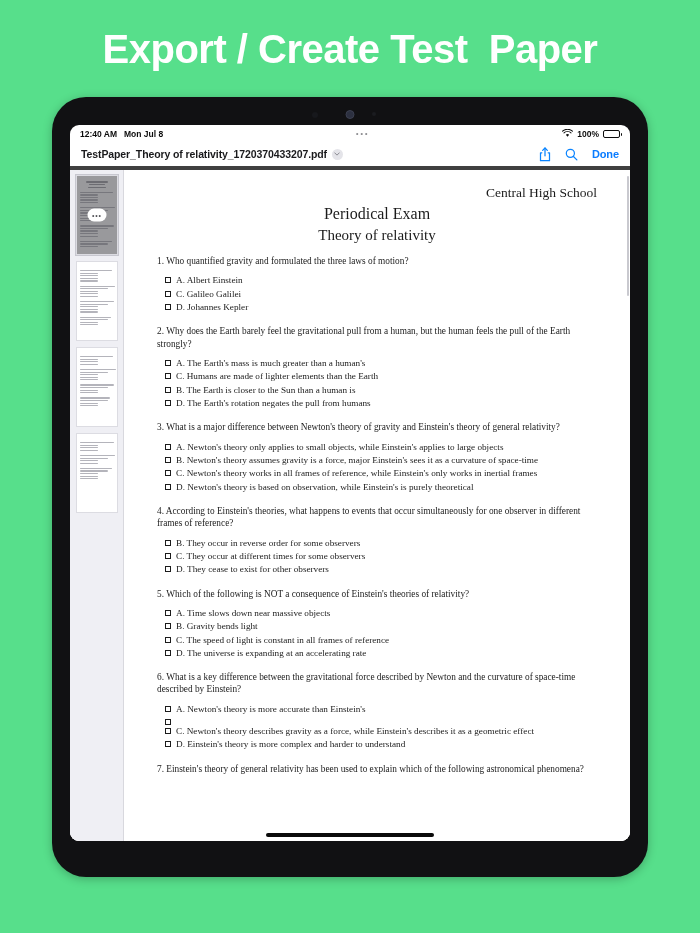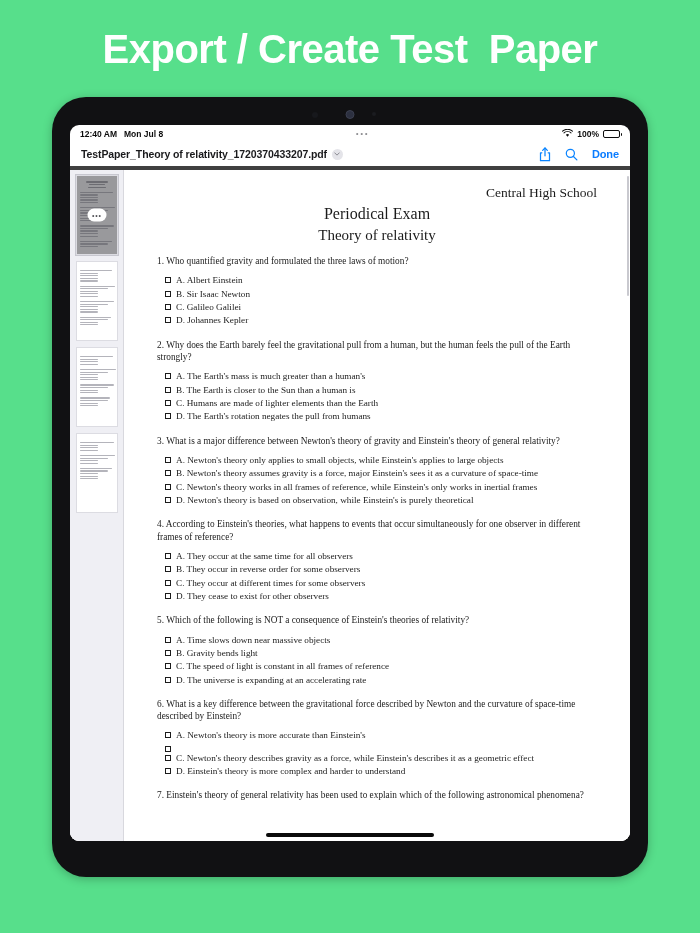--- a/index.html
+++ b/index.html
@@ -406,48 +406,44 @@
           <div class="doc-h3">Theory of relativity</div>
 
           <div class="q-block">
             <div class="q-text">1. Who quantified gravity and formulated the three laws of motion?</div>
             <div class="opt">
                 <span class="cbox"></span>
                 <span>A. Albert Einstein</span>
               </div>
             <div class="opt">
                 <span class="cbox"></span>
-                <span>B. Sir Isaac Newton</span>
-              </div>
-            <div class="opt">
-                <span class="cbox"></span>
                 <span>C. Galileo Galilei</span>
               </div>
             <div class="opt">
                 <span class="cbox"></span>
                 <span>D. Johannes Kepler</span>
               </div>
           </div>
 
           <div class="q-block">
             <div class="q-text">2. Why does the Earth barely feel the gravitational pull from a human, but the human feels the pull of the Earth strongly?</div>
             <div class="opt">
                 <span class="cbox"></span>
                 <span>A. The Earth's mass is much greater than a human's</span>
               </div>
             <div class="opt">
                 <span class="cbox"></span>
+                <span>C. Humans are made of lighter elements than the Earth</span>
+              </div>
+            <div class="opt">
+                <span class="cbox"></span>
                 <span>B. The Earth is closer to the Sun than a human is</span>
               </div>
             <div class="opt">
                 <span class="cbox"></span>
-                <span>C. Humans are made of lighter elements than the Earth</span>
-              </div>
-            <div class="opt">
-                <span class="cbox"></span>
                 <span>D. The Earth's rotation negates the pull from humans</span>
               </div>
           </div>
 
           <div class="q-block">
             <div class="q-text">3. What is a major difference between Newton's theory of gravity and Einstein's theory of general relativity?</div>
             <div class="opt">
                 <span class="cbox"></span>
                 <span>A. Newton's theory only applies to small objects, while Einstein's applies to large objects</span>
               </div>
@@ -460,24 +456,20 @@
                 <span>C. Newton's theory works in all frames of reference, while Einstein's only works in inertial frames</span>
               </div>
             <div class="opt">
                 <span class="cbox"></span>
                 <span>D. Newton's theory is based on observation, while Einstein's is purely theoretical</span>
               </div>
           </div>
 
           <div class="q-block">
             <div class="q-text">4. According to Einstein's theories, what happens to events that occur simultaneously for one observer in different frames of reference?</div>
-            <div class="opt">
-                <span class="cbox"></span>
-                <span>A. They occur at the same time for all observers</span>
-              </div>
             <div class="opt">
                 <span class="cbox"></span>
                 <span>B. They occur in reverse order for some observers</span>
               </div>
             <div class="opt">
                 <span class="cbox"></span>
                 <span>C. They occur at different times for some observers</span>
               </div>
             <div class="opt">
                 <span class="cbox"></span>

